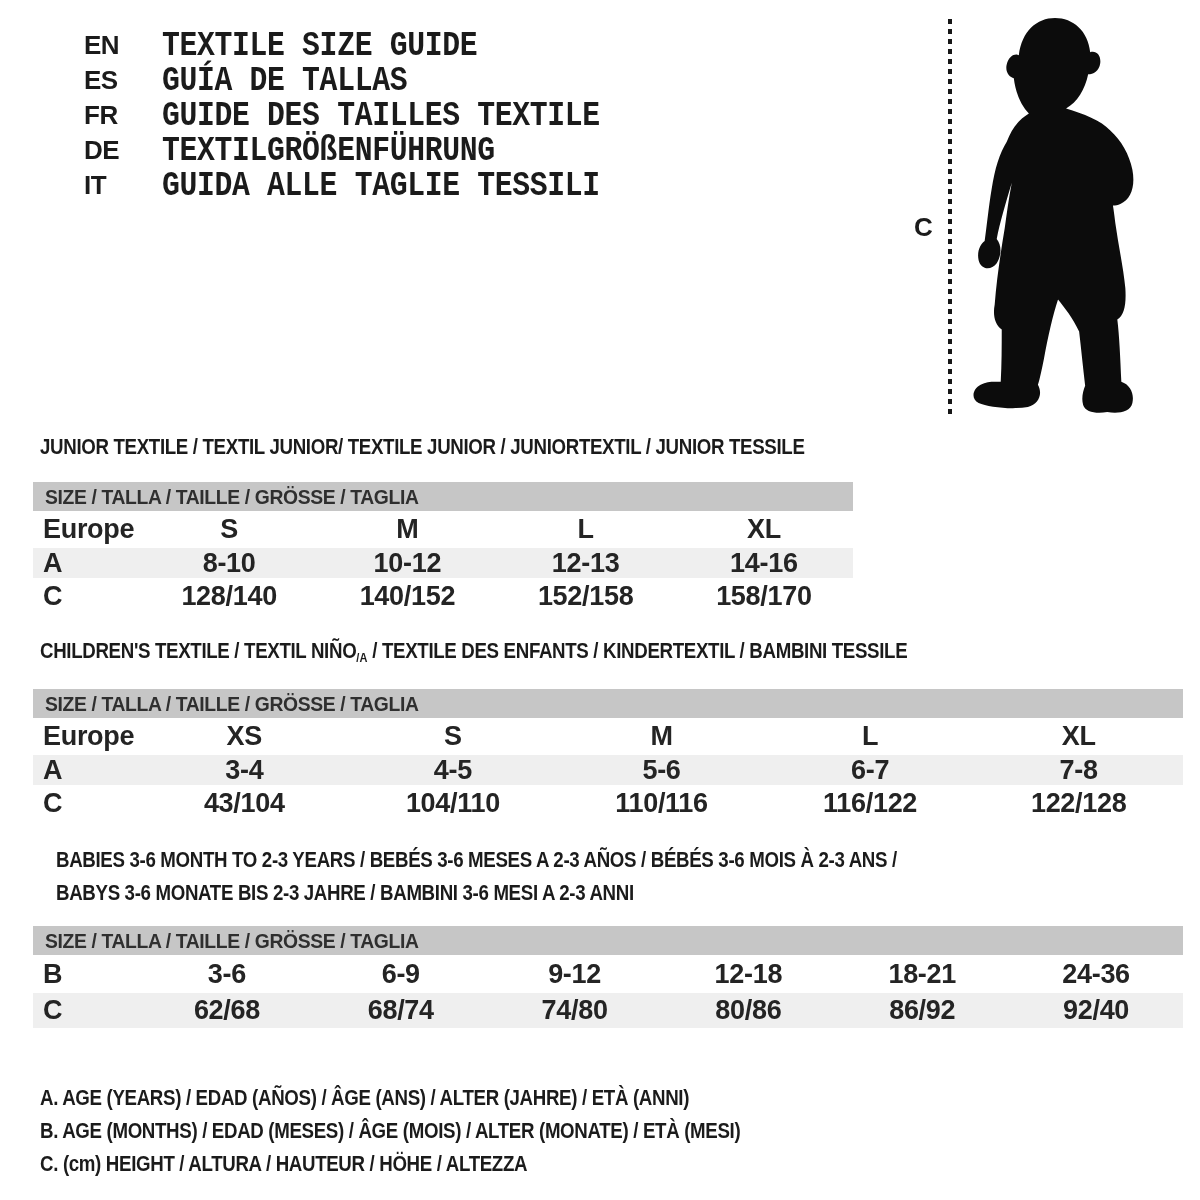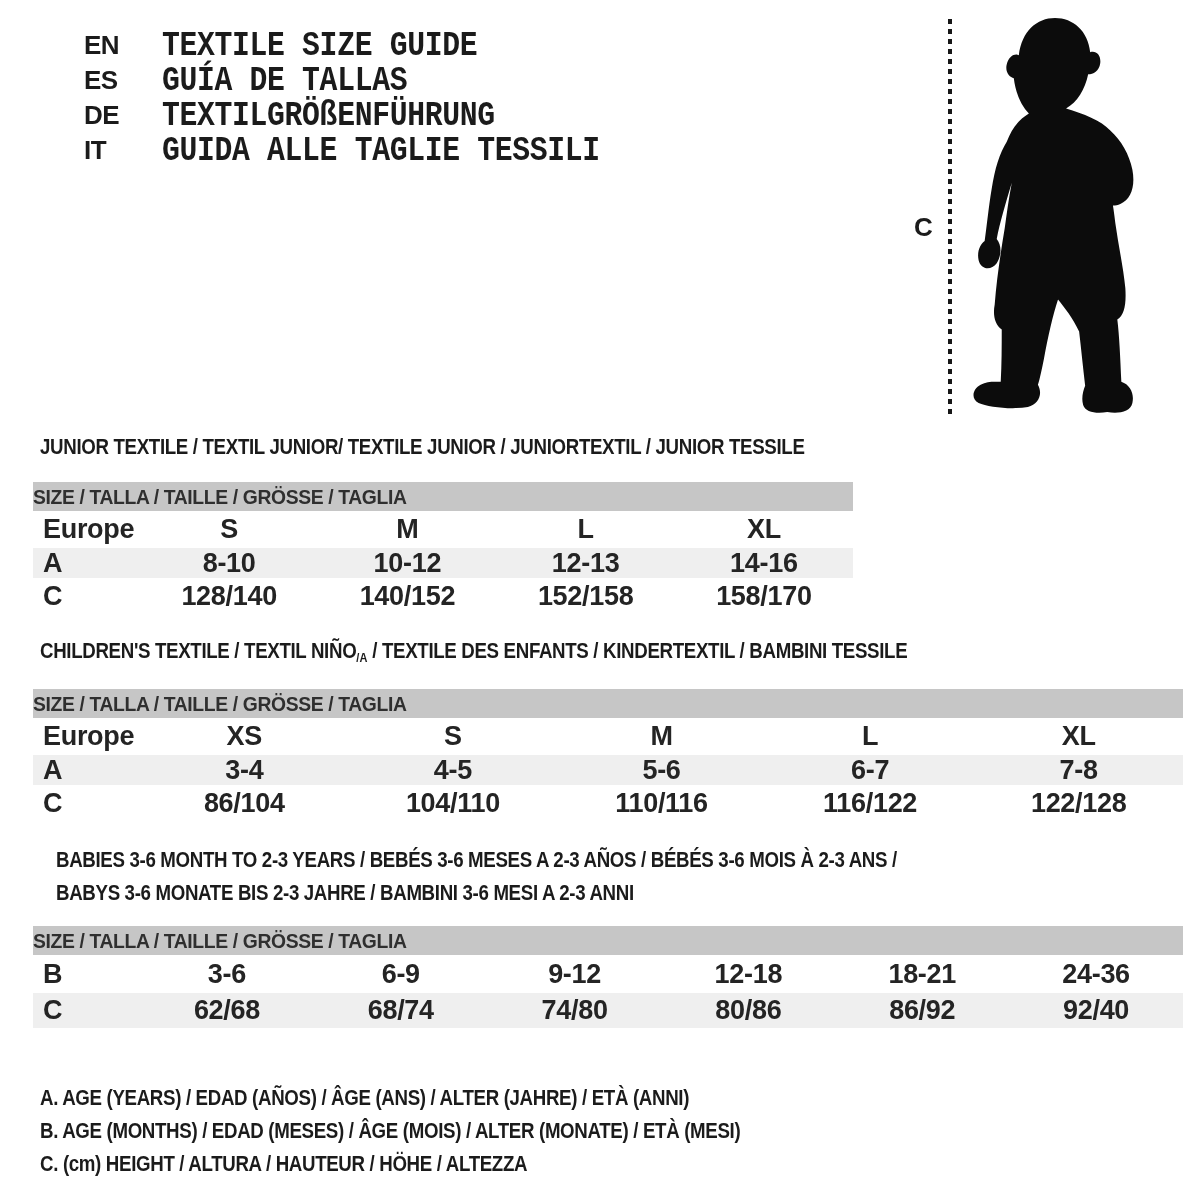--- a/index.html
+++ b/index.html
@@ -31,21 +31,21 @@
   .title-children{left:40px;top:638px;}
   .title-babies{left:40px;top:843px;line-height:33px;margin-left:16px;}
   .sub{font-size:13px;vertical-align:-4px;letter-spacing:0;}
 
   
   .size-table{position:absolute;left:33px;}
   .tbl-junior{top:482px;width:820px;}
   .tbl-children{top:689px;width:1150px;}
   .tbl-babies{top:926px;width:1150px;}
   .table-header{height:29px;background:#c6c6c6;display:flex;align-items:center;
-    padding-left:0;font-weight:bold;font-size:21px;color:#2f2f2f;}
+    padding-left:12px;font-weight:bold;font-size:21px;color:#2f2f2f;}
   .t-row{display:flex;align-items:center;font-size:27px;font-weight:bold;color:#242424;letter-spacing:-0.3px;}
   .t-row.shaded{background:#efefef;}
   .t-label{flex:0 0 97px;padding-left:10px;}
   .t-cell{flex:1;text-align:center;}
   .h37{height:37px}.h30{height:30px}.h36{height:36px}.h38{height:38px}.h35{height:35px}
 
   
   .legend{left:40px;top:1085px;}
   .legend-line{height:33px;font-size:22px;font-weight:bold;}
 </style>
@@ -53,20 +53,24 @@
 <body>
 
 <div class="abs lang-block">
   <div class="lang-row">
     <span class="lang-code">EN</span>
     <span class="lang-title"><span class="cond">TEXTILE SIZE GUIDE</span></span>
   </div>
   <div class="lang-row">
     <span class="lang-code">ES</span>
     <span class="lang-title"><span class="cond">GUÍA DE TALLAS</span></span>
+  </div>
+  <div class="lang-row">
+    <span class="lang-code">FR</span>
+    <span class="lang-title"><span class="cond">GUIDE DES TAILLES TEXTILE</span></span>
   </div>
   <div class="lang-row">
     <span class="lang-code">DE</span>
     <span class="lang-title"><span class="cond">TEXTILGRÖßENFÜHRUNG</span></span>
   </div>
   <div class="lang-row">
     <span class="lang-code">IT</span>
     <span class="lang-title"><span class="cond">GUIDA ALLE TAGLIE TESSILI</span></span>
   </div>
 </div>
@@ -169,21 +173,21 @@
   <div class="t-row h30 shaded">
     <span class="t-label">A</span>
     <span class="t-cell">3-4</span>
     <span class="t-cell">4-5</span>
     <span class="t-cell">5-6</span>
     <span class="t-cell">6-7</span>
     <span class="t-cell">7-8</span>
   </div>
   <div class="t-row h36">
     <span class="t-label">C</span>
-    <span class="t-cell">86/104</span>
+    <span class="t-cell">43/104</span>
     <span class="t-cell">104/110</span>
     <span class="t-cell">110/116</span>
     <span class="t-cell">116/122</span>
     <span class="t-cell">122/128</span>
   </div>
 </div>
 
 <div class="abs sec-title title-babies">
   <div><span class="cond">BABIES 3-6 MONTH TO 2-3 YEARS / BEBÉS 3-6 MESES A 2-3 AÑOS / BÉBÉS 3-6 MOIS À 2-3 ANS /</span></div>
   <div><span class="cond">BABYS 3-6 MONATE BIS 2-3 JAHRE / BAMBINI 3-6 MESI A 2-3 ANNI</span></div>

